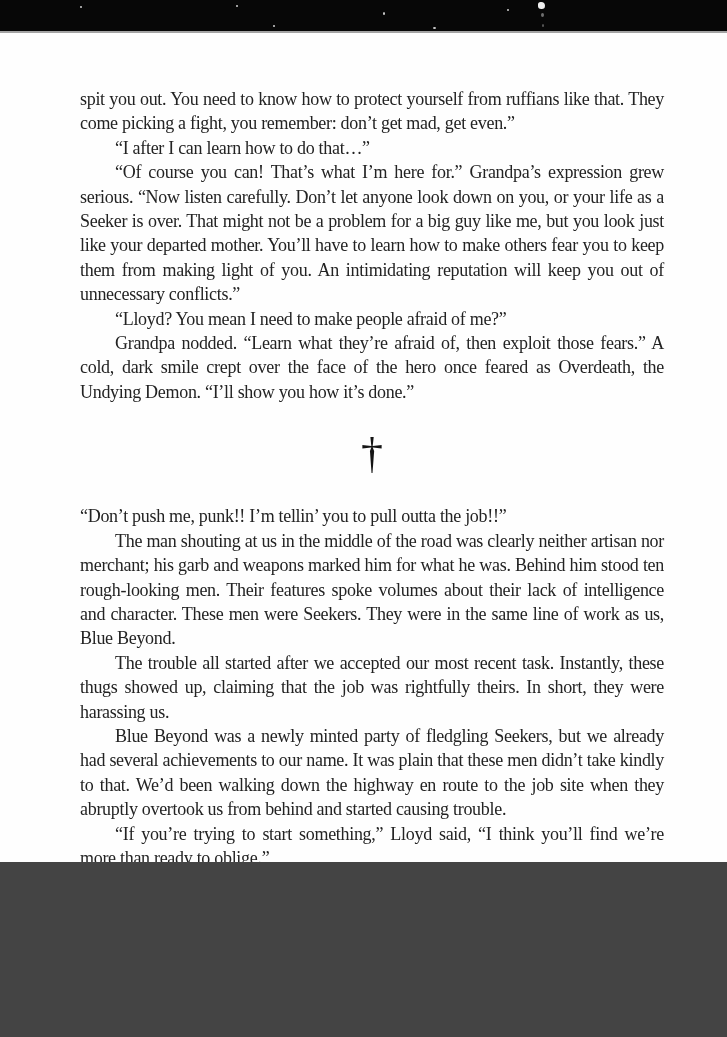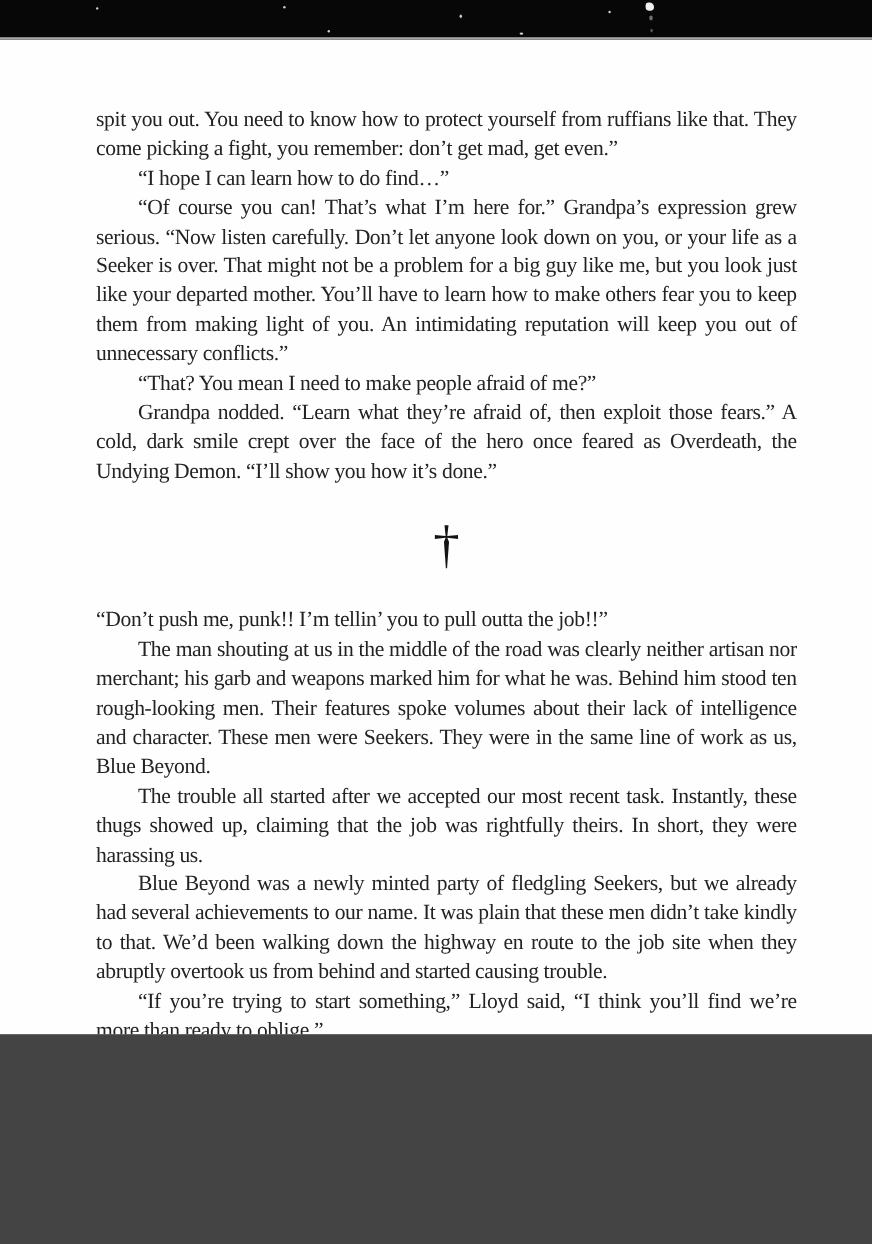--- a/index.html
+++ b/index.html
@@ -80,23 +80,23 @@
     <span class="speck" style="left:383px; top:12px; width:2px; height:3px;"></span>
     <span class="speck" style="left:433px; top:27px; width:3px; height:2px;"></span>
     <span class="speck" style="left:507px; top:9px;  width:2px; height:2px;"></span>
     <span class="speck" style="left:538px; top:2px;  width:7px; height:7px; background:#efefef; border-radius:40% 60% 50% 50%;"></span>
     <span class="speck" style="left:541px; top:13px; width:3px; height:4px; background:#6f6f6f;"></span>
     <span class="speck" style="left:542px; top:24px; width:2px; height:3px; background:#5a5a5a;"></span>
   </div>
 
   <div class="text-block">
     <p class="para flush">spit you out. You need to know how to protect yourself from ruffians like that. They come picking a fight, you remember: don’t get mad, get even.”</p>
-    <p class="para">“I hope I can learn how to do find…”</p>
+    <p class="para">“I after I can learn how to do that…”</p>
     <p class="para">“Of course you can! That’s what I’m here for.” Grandpa’s expression grew serious. “Now listen carefully. Don’t let anyone look down on you, or your life as a Seeker is over. That might not be a problem for a big guy like me, but you look just like your departed mother. You’ll have to learn how to make others fear you to keep them from making light of you. An intimidating reputation will keep you out of unnecessary conflicts.”</p>
-    <p class="para">“That? You mean I need to make people afraid of me?”</p>
+    <p class="para">“Lloyd? You mean I need to make people afraid of me?”</p>
     <p class="para">Grandpa nodded. “Learn what they’re afraid of, then exploit those fears.” A cold, dark smile crept over the face of the hero once feared as Overdeath, the Undying Demon. “I’ll show you how it’s done.”</p>
 
     <div class="scene-break">†</div>
 
     <p class="para flush">“Don’t push me, punk!! I’m tellin’ you to pull outta the job!!”</p>
     <p class="para">The man shouting at us in the middle of the road was clearly neither artisan nor merchant; his garb and weapons marked him for what he was. Behind him stood ten rough-looking men. Their features spoke volumes about their lack of intelligence and character. These men were Seekers. They were in the same line of work as us, Blue Beyond.</p>
     <p class="para">The trouble all started after we accepted our most recent task. Instantly, these thugs showed up, claiming that the job was rightfully theirs. In short, they were harassing us.</p>
     <p class="para">Blue Beyond was a newly minted party of fledgling Seekers, but we already had several achievements to our name. It was plain that these men didn’t take kindly to that. We’d been walking down the highway en route to the job site when they abruptly overtook us from behind and started causing trouble.</p>
     <p class="para">“If you’re trying to start something,” Lloyd said, “I think you’ll find we’re more than ready to oblige.”</p>
   </div>

